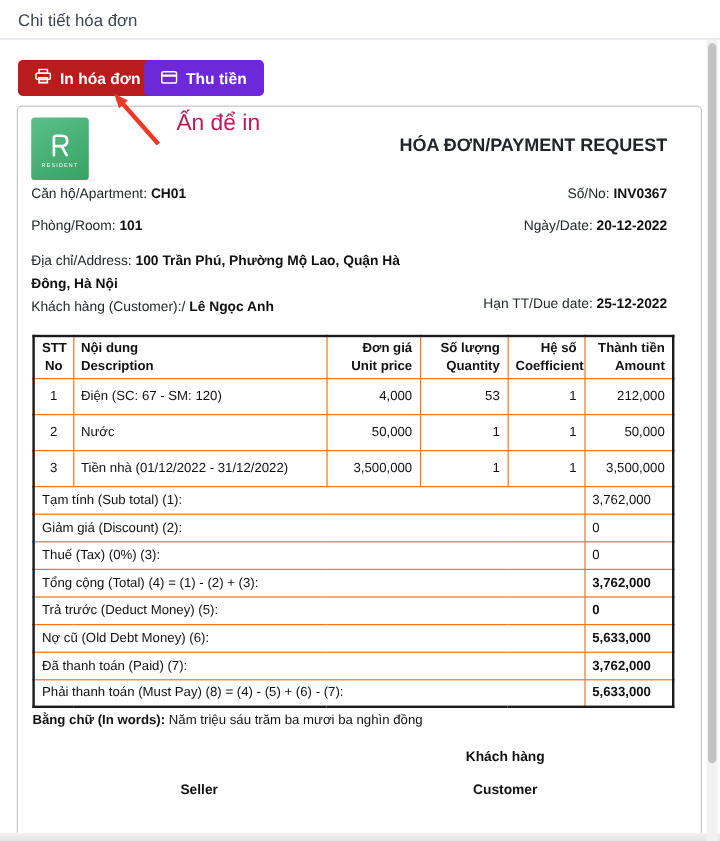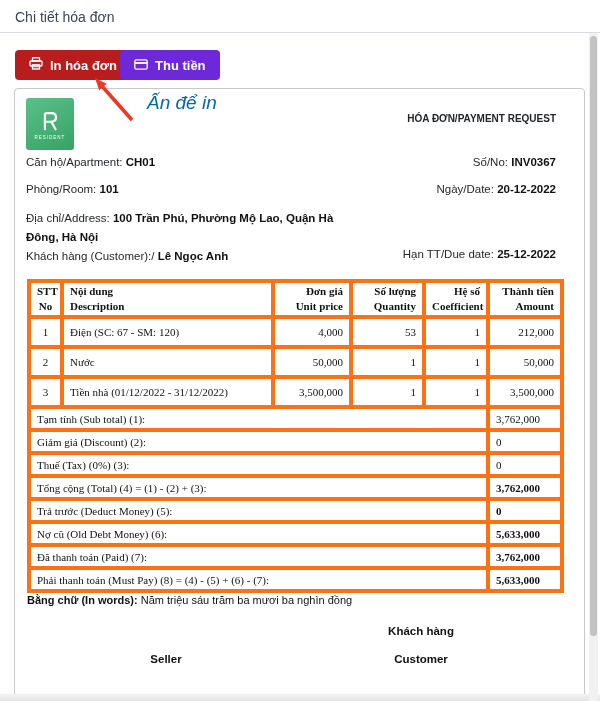--- a/index.html
+++ b/index.html
@@ -14,43 +14,43 @@
     display:flex; align-items:center; justify-content:center; cursor:pointer; background:#fff; }
 
   
   .btn { position:absolute; top:50px; height:30px; border:none; border-radius:4px;
     color:#fff; font-size:13px; font-weight:700; display:flex; align-items:center;
     gap:7px; padding:0 14px; font-family:"Liberation Sans", sans-serif; cursor:pointer; }
   .btn-print { left:15px; background:#b91c1c; }
   .btn-collect { left:120px; background:#6d28d9; }
 
   
-  .annotation-text { position:absolute; left:147px; top:92px; color:#0369a1;
-    font-size:19px; z-index:8;font-style:italic; }
+  .annotation-text { position:absolute; left:147px; top:92px; color:#be185d;
+    font-size:19px; z-index:8; }
   .annotation-arrow { position:absolute; left:80px; top:70px; z-index:8; }
 
   
   .invoice { position:absolute; left:14px; top:88px; width:571px; height:622px;
     background:#fff; border:1px solid #c8c8c8; border-radius:4px; z-index:1;
     color:#212529; }
   .logo { position:absolute; left:11px; top:9px; width:48px; height:52px;
     border-radius:3px; background:linear-gradient(150deg,#5ac08a 0%,#37a263 100%);
     display:flex; flex-direction:column; align-items:center; justify-content:center; }
   .logo-brand { color:#fff; font-size:4.5px; letter-spacing:1px; margin-top:2px; }
-  .inv-title { position:absolute; right:28px; top:24px; font-size:10px; font-weight:700; }
+  .inv-title { position:absolute; right:28px; top:24px; font-size:15px; font-weight:700; }
 
   .info-line { position:absolute; font-size:11.5px; color:#23282c; line-height:19px; }
   .info-line b { color:#111; }
   .addr { width:308px; }
 
   
   table.inv { position:absolute; left:12px; top:190px; width:533px;
     border-collapse:collapse; table-layout:fixed; font-size:11px; color:#111;
     border:2px solid #1a1a1a; }
-  table.inv th, table.inv td { border:4px solid #f97316; padding:1px 6px;font-family:Liberation Serif, serif; }
+  table.inv th, table.inv td { border:1px solid #f97316; padding:1px 6px; }
   table.inv th { font-weight:700; line-height:15px; vertical-align:middle; }
   tr.hdr { height:35px; }
   tr.item { height:30px; }
   tr.sum  { height:23px; }
   .c { text-align:center; } .r { text-align:right; } .l { text-align:left; }
   tr.sum td.val { }
   tr.sum.bold-val td.val { font-weight:700; }
 
   .inwords { position:absolute; left:12px; top:505px; font-size:11px; color:#111; }
   .sig { position:absolute; width:220px; text-align:center; font-size:11.5px;

